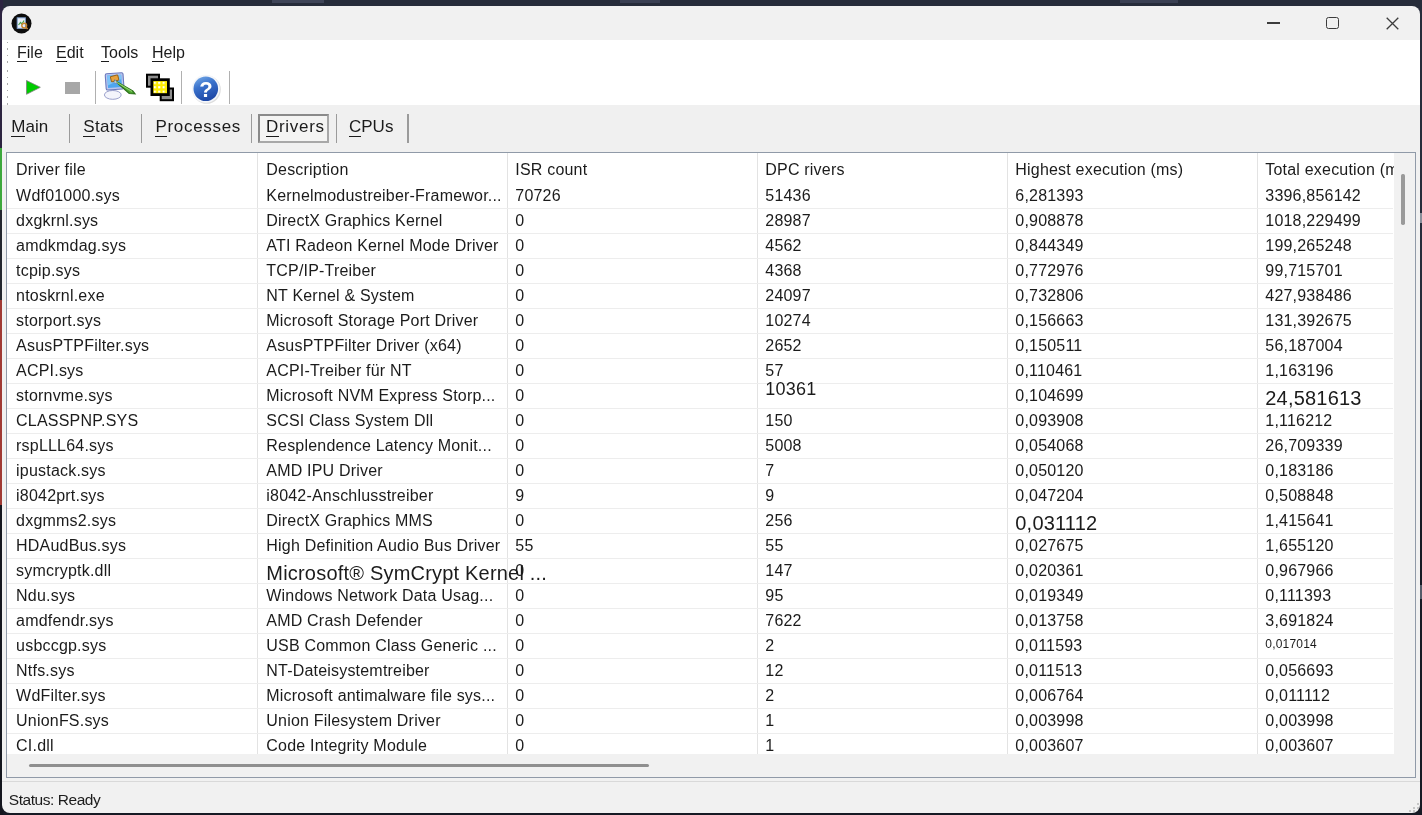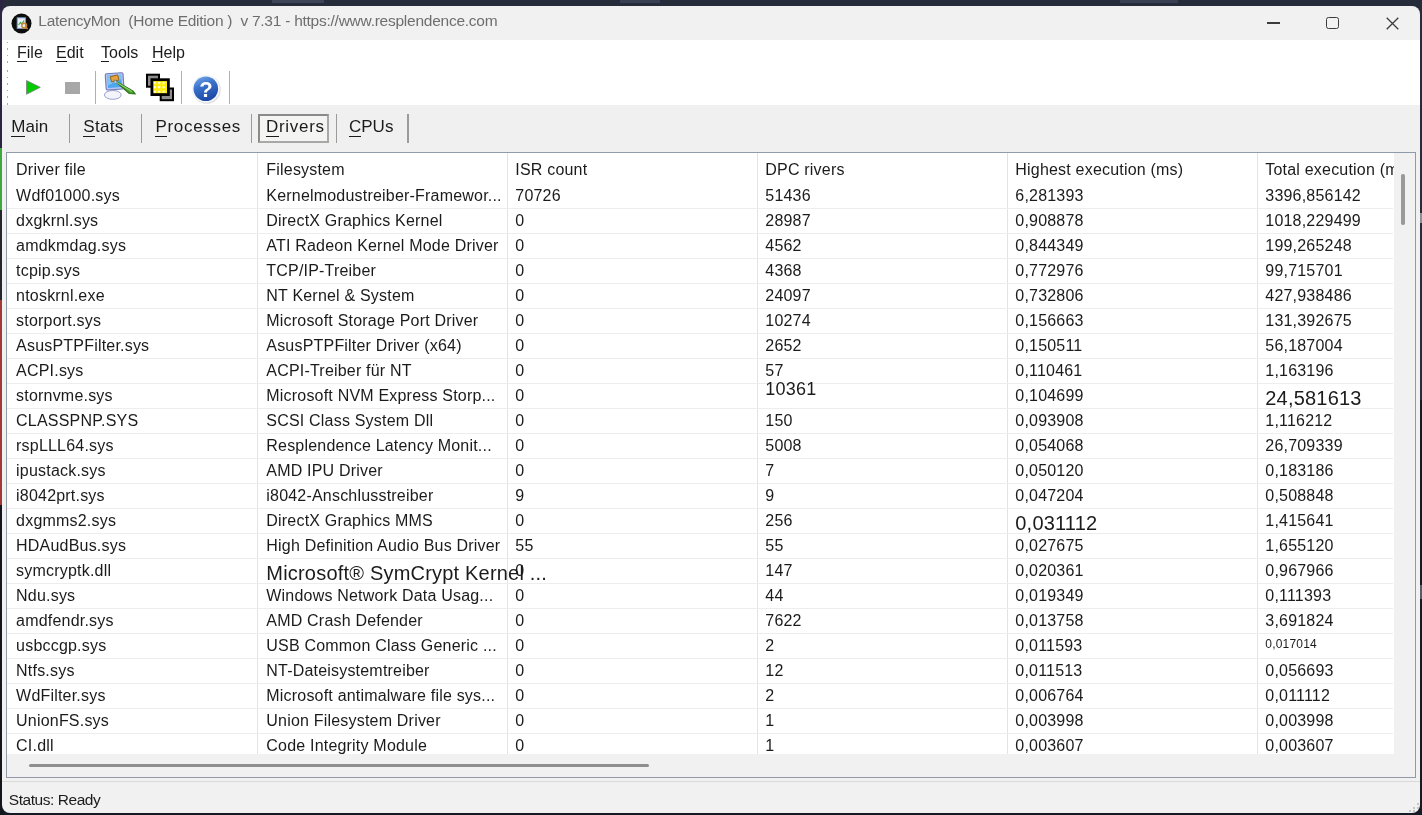--- a/index.html
+++ b/index.html
@@ -22,21 +22,20 @@
 <div class="ab" style="left:1419px;top:213px;width:3px;height:10px;background:#8a8f9a"></div>
 <div class="ab" style="left:1419px;top:585px;width:3px;height:14px;background:#555b68"></div>
 <div class="ab" id="win" style="left:2px;top:6px;width:1418px;height:807px;background:#f1f1f1;border-radius:8px;overflow:hidden">
 <svg class="ab" style="left:9px;top:7px" width="21" height="21" viewBox="0 0 21 21">
       <circle cx="10.5" cy="10.5" r="10" fill="#0d0d0d"></circle>
       <rect x="6.2" y="4.8" width="8.2" height="10.6" fill="#e9f0fa" stroke="#7c9cc8" stroke-width="1"></rect>
       <path d="M7.5 12 L9.5 9.5 L11 11 L13 7.5" stroke="#4aa24a" stroke-width="1.2" fill="none"></path>
       <circle cx="13.2" cy="12.6" r="2.4" fill="none" stroke="#c8862e" stroke-width="1.4"></circle>
       <line x1="14.8" y1="14.2" x2="16.6" y2="16" stroke="#c8862e" stroke-width="1.6"></line>
     </svg>
-<div class="ab txt" style="left:36.3px;top:6.4px;font-size:15.5px;color:#6e6e6e;letter-spacing:-0.25px">LatencyMon  (Home Edition )  v 7.31 - https://www.resplendence.com</div>
 <div class="ab" style="left:1264.5px;top:16.2px;width:13px;height:1.4px;background:#3c3c3c"></div>
 <div class="ab" style="left:1324px;top:10.6px;width:12.6px;height:12.6px;border:1.3px solid #3c3c3c;border-radius:2.5px"></div>
 <svg class="ab" style="left:1383.5px;top:11px" width="13" height="13" viewBox="0 0 13 13">
       <path d="M0.7 0.7 L12.3 12.3 M12.3 0.7 L0.7 12.3" stroke="#3c3c3c" stroke-width="1.3"></path>
     </svg>
 <div class="ab" style="left:0;top:34px;width:1418px;height:32px;background:#ffffff"></div>
 <div class="ab" style="left:0;top:66px;width:1418px;height:1px;background:#e6e6e6"></div>
 <div class="ab" style="left:4.5px;top:35.5px;width:1.6px;height:1.6px;background:#a9a9a9"></div>
 <div class="ab" style="left:4.5px;top:42.1px;width:1.6px;height:1.6px;background:#a9a9a9"></div>
 <div class="ab" style="left:4.5px;top:48.7px;width:1.6px;height:1.6px;background:#a9a9a9"></div>
@@ -129,21 +128,21 @@
 <div class="ab" style="left:0;top:380px;width:1386px;height:1px;background:#ededed"></div>
 <div class="ab" style="left:0;top:405px;width:1386px;height:1px;background:#ededed"></div>
 <div class="ab" style="left:0;top:430px;width:1386px;height:1px;background:#ededed"></div>
 <div class="ab" style="left:0;top:455px;width:1386px;height:1px;background:#ededed"></div>
 <div class="ab" style="left:0;top:480px;width:1386px;height:1px;background:#ededed"></div>
 <div class="ab" style="left:0;top:505px;width:1386px;height:1px;background:#ededed"></div>
 <div class="ab" style="left:0;top:530px;width:1386px;height:1px;background:#ededed"></div>
 <div class="ab" style="left:0;top:555px;width:1386px;height:1px;background:#ededed"></div>
 <div class="ab" style="left:0;top:580px;width:1386px;height:1px;background:#ededed"></div>
 <div class="ab txt" style="left:8.8px;top:8px;font-size:16px;letter-spacing:0.2px">Driver file</div>
-<div class="ab txt" style="left:259.0px;top:8px;font-size:16px;letter-spacing:0.2px">Filesystem</div>
+<div class="ab txt" style="left:259.0px;top:8px;font-size:16px;letter-spacing:0.2px">Description</div>
 <div class="ab txt" style="left:508.0px;top:8px;font-size:16px;letter-spacing:0.2px">ISR count</div>
 <div class="ab txt" style="left:758.0px;top:8px;font-size:16px;letter-spacing:0.2px">DPC rivers</div>
 <div class="ab txt" style="left:1008.0px;top:8px;font-size:16px;letter-spacing:0.2px">Highest execution (ms)</div>
 <div class="ab txt" style="left:1258.0px;top:8px;font-size:16px;letter-spacing:0.2px">Total execution (m</div>
 <div class="ab txt" style="left:8.8px;top:34.6px;font-size:16px;letter-spacing:0.2px">Wdf01000.sys</div>
 <div class="ab txt" style="left:259.0px;top:34.6px;font-size:16px;letter-spacing:0.2px">Kernelmodustreiber-Framewor...</div>
 <div class="ab txt" style="left:508.0px;top:34.6px;font-size:16px;letter-spacing:0.2px">70726</div>
 <div class="ab txt" style="left:758.0px;top:34.6px;font-size:16px;letter-spacing:0.2px">51436</div>
 <div class="ab txt" style="left:1008.0px;top:34.6px;font-size:16px;letter-spacing:0.2px">6,281393</div>
 <div class="ab txt" style="left:1258.0px;top:34.6px;font-size:16px;letter-spacing:0.2px">3396,856142</div>
@@ -233,21 +232,21 @@
 <div class="ab txt" style="left:1258.0px;top:384.6px;font-size:16px;letter-spacing:0.2px">1,655120</div>
 <div class="ab txt" style="left:8.8px;top:409.6px;font-size:16px;letter-spacing:0.2px">symcryptk.dll</div>
 <div class="ab txt" style="left:259.0px;top:409.6px;font-size:20px;letter-spacing:0.2px">Microsoft® SymCrypt Kernel ...</div>
 <div class="ab txt" style="left:508.0px;top:409.6px;font-size:16px;letter-spacing:0.2px">0</div>
 <div class="ab txt" style="left:758.0px;top:409.6px;font-size:16px;letter-spacing:0.2px">147</div>
 <div class="ab txt" style="left:1008.0px;top:409.6px;font-size:16px;letter-spacing:0.2px">0,020361</div>
 <div class="ab txt" style="left:1258.0px;top:409.6px;font-size:16px;letter-spacing:0.2px">0,967966</div>
 <div class="ab txt" style="left:8.8px;top:434.6px;font-size:16px;letter-spacing:0.2px">Ndu.sys</div>
 <div class="ab txt" style="left:259.0px;top:434.6px;font-size:16px;letter-spacing:0.2px">Windows Network Data Usag...</div>
 <div class="ab txt" style="left:508.0px;top:434.6px;font-size:16px;letter-spacing:0.2px">0</div>
-<div class="ab txt" style="left:758.0px;top:434.6px;font-size:16px;letter-spacing:0.2px">44</div>
+<div class="ab txt" style="left:758.0px;top:434.6px;font-size:16px;letter-spacing:0.2px">95</div>
 <div class="ab txt" style="left:1008.0px;top:434.6px;font-size:16px;letter-spacing:0.2px">0,019349</div>
 <div class="ab txt" style="left:1258.0px;top:434.6px;font-size:16px;letter-spacing:0.2px">0,111393</div>
 <div class="ab txt" style="left:8.8px;top:459.6px;font-size:16px;letter-spacing:0.2px">amdfendr.sys</div>
 <div class="ab txt" style="left:259.0px;top:459.6px;font-size:16px;letter-spacing:0.2px">AMD Crash Defender</div>
 <div class="ab txt" style="left:508.0px;top:459.6px;font-size:16px;letter-spacing:0.2px">0</div>
 <div class="ab txt" style="left:758.0px;top:459.6px;font-size:16px;letter-spacing:0.2px">7622</div>
 <div class="ab txt" style="left:1008.0px;top:459.6px;font-size:16px;letter-spacing:0.2px">0,013758</div>
 <div class="ab txt" style="left:1258.0px;top:459.6px;font-size:16px;letter-spacing:0.2px">3,691824</div>
 <div class="ab txt" style="left:8.8px;top:484.6px;font-size:16px;letter-spacing:0.2px">usbccgp.sys</div>
 <div class="ab txt" style="left:259.0px;top:484.6px;font-size:16px;letter-spacing:0.2px">USB Common Class Generic ...</div>

